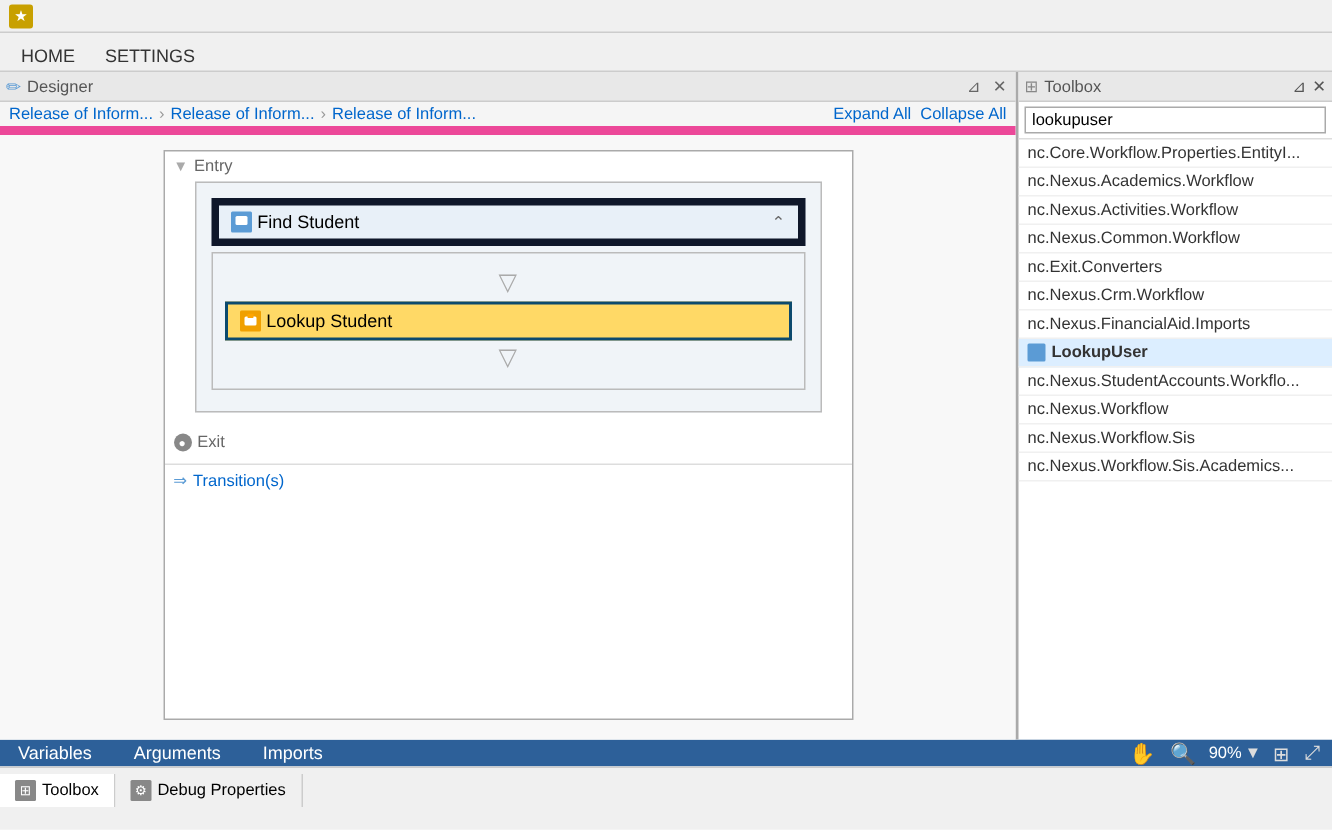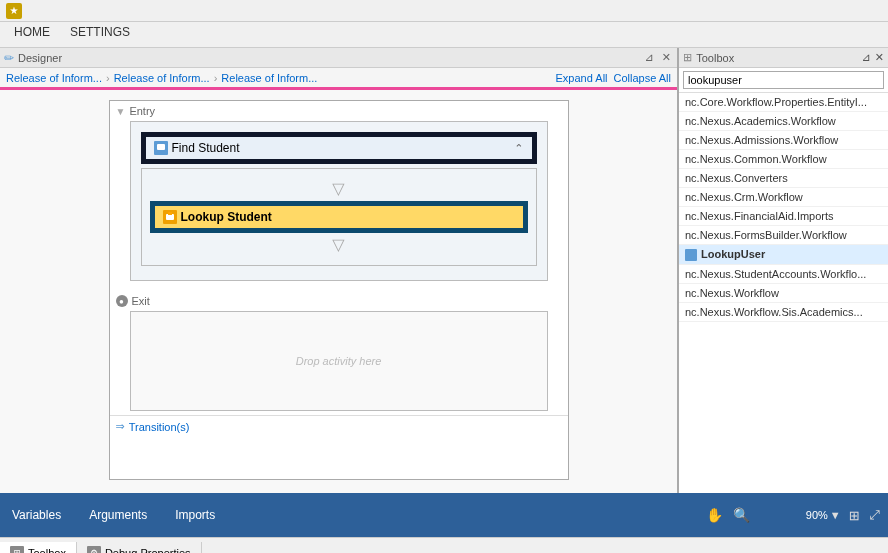--- a/index.html
+++ b/index.html
@@ -14,21 +14,21 @@
       padding: 0 6px;
       border-bottom: 1px solid #ccc;
     }
     #title-bar .icon { width: 16px; height: 16px; background: #c8a000; border-radius: 2px; margin-right: 6px; display: flex; align-items: center; justify-content: center; color: white; font-size: 10px; }
 
     
     #menu-bar {
       height: 26px;
       background: #f0f0f0;
       display: flex;
-      align-items: flex-start;
+      align-items: flex-end;
       border-bottom: 1px solid #ccc;
       padding: 0 4px;
     }
     #menu-bar .menu-item {
       padding: 3px 10px;
       font-size: 12px;
       cursor: pointer;
       color: #333;
     }
 
@@ -58,21 +58,21 @@
       padding: 0 4px;
       font-size: 11px;
       color: #555;
     }
     #designer-header .header-left { display: flex; align-items: center; gap: 4px; }
     #designer-header .pin-icon, #designer-header .close-icon { cursor: pointer; color: #666; font-size: 11px; padding: 0 2px; }
 
     #breadcrumb {
       height: 22px;
       background: #f5f5f5;
-      border-bottom: 3px solid #ec4899;
+      border-bottom: 6px solid #ec4899;
       display: flex;
       align-items: center;
       padding: 0 6px;
       gap: 4px;
       font-size: 11px;
     }
     #breadcrumb .bc-item { color: #0066cc; cursor: pointer; }
     #breadcrumb .bc-arrow { color: #999; }
     #breadcrumb .bc-actions { margin-left: auto; display: flex; gap: 6px; }
     #breadcrumb .bc-actions span { color: #0066cc; cursor: pointer; font-size: 11px; }
@@ -132,28 +132,27 @@
     .wf-activity .collapse-btn { color: #666; font-size: 11px; cursor: pointer; }
 
     .wf-activity-inner {
       border: 1px solid #bbb;
       background: #f0f4f8;
       margin: 4px 0;
       padding: 8px;
     }
 
     .wf-activity-item {
-      border: 5px solid #0c4a6e;
+      border: 2px solid #0c4a6e;
       background: #ffd966;
       padding: 4px 8px;
       display: flex;
       align-items: center;
       gap: 4px;
       cursor: pointer;
-      font-weight: bold;
     }
     .wf-activity-item .item-icon { width: 14px; height: 14px; background: #f0a000; border-radius: 1px; display: flex; align-items: center; justify-content: center; }
 
     .wf-arrow {
       text-align: center;
       color: #aaa;
       font-size: 16px;
       line-height: 1;
       margin: 4px 0;
     }
@@ -252,21 +251,21 @@
       width: 12px;
       height: 12px;
       vertical-align: middle;
       margin-right: 4px;
       background: #5b9bd5;
       border-radius: 1px;
     }
 
     
     #bottom-tabs {
-      height: 44px;
+      height: 18px;
       background: #2d6099;
       display: flex;
       align-items: center;
       padding: 0 6px;
       gap: 16px;
     }
     #bottom-tabs .tab-item {
       color: #fff;
       font-size: 12px;
       cursor: pointer;
@@ -277,21 +276,20 @@
       display: flex;
       align-items: center;
       gap: 6px;
     }
     #bottom-tabs .zoom-control {
       display: flex;
       align-items: flex-end;
       gap: 2px;
       color: #fff;
       font-size: 11px;
-      margin-left: 47px;
     }
     #bottom-tabs .icon-btn {
       color: #ddd;
       font-size: 14px;
       cursor: pointer;
       padding: 0 2px;
     }
 
     
     #bottom-panel {
@@ -402,23 +400,20 @@
 
               <div class="wf-arrow">▽</div>
             </div>
           </div>
 
           <div class="exit-section">
             <div class="exit-icon">●</div>
             <span>Exit</span>
           </div>
 
-          <div class="exit-drop-zone">
-            <span>Drop activity here</span>
-          </div>
 
           <div class="transitions-bar">
             <span style="color:#5b9bd5;">⇒</span>
             <span>Transition(s)</span>
           </div>
 
         </div>
       </div>
     </div>
   </div>
@@ -433,29 +428,29 @@
         <span>⊿</span>
         <span>✕</span>
       </div>
     </div>
     <div id="toolbox-search">
       <input type="text" value="lookupuser" style="">
     </div>
     <div id="toolbox-list">
     <div class="toolbox-item">nc.Core.Workflow.Properties.EntityI...</div>
         <div class="toolbox-item">nc.Nexus.Academics.Workflow</div>
-        <div class="toolbox-item">nc.Nexus.Admissions.Workflow</div>
+        <div class="toolbox-item">nc.Nexus.Activities.Workflow</div>
         <div class="toolbox-item">nc.Nexus.Common.Workflow</div>
-        <div class="toolbox-item">nc.Nexus.Converters</div>
+        <div class="toolbox-item">nc.Exit.Converters</div>
         <div class="toolbox-item">nc.Nexus.Crm.Workflow</div>
         <div class="toolbox-item">nc.Nexus.FinancialAid.Imports</div>
-        <div class="toolbox-item">nc.Nexus.FormsBuilder.Workflow</div>
         <div class="toolbox-item highlighted"><span class="tb-icon"></span>LookupUser</div>
         <div class="toolbox-item">nc.Nexus.StudentAccounts.Workflo...</div>
         <div class="toolbox-item">nc.Nexus.Workflow</div>
+        <div class="toolbox-item">nc.Nexus.Workflow.Sis</div>
         <div class="toolbox-item">nc.Nexus.Workflow.Sis.Academics...</div>
       </div>
   </div>
 
 </div>
 
 <div id="bottom-tabs">
   <span class="tab-item">Variables</span>
   <span class="tab-item">Arguments</span>
   <span class="tab-item">Imports</span>

